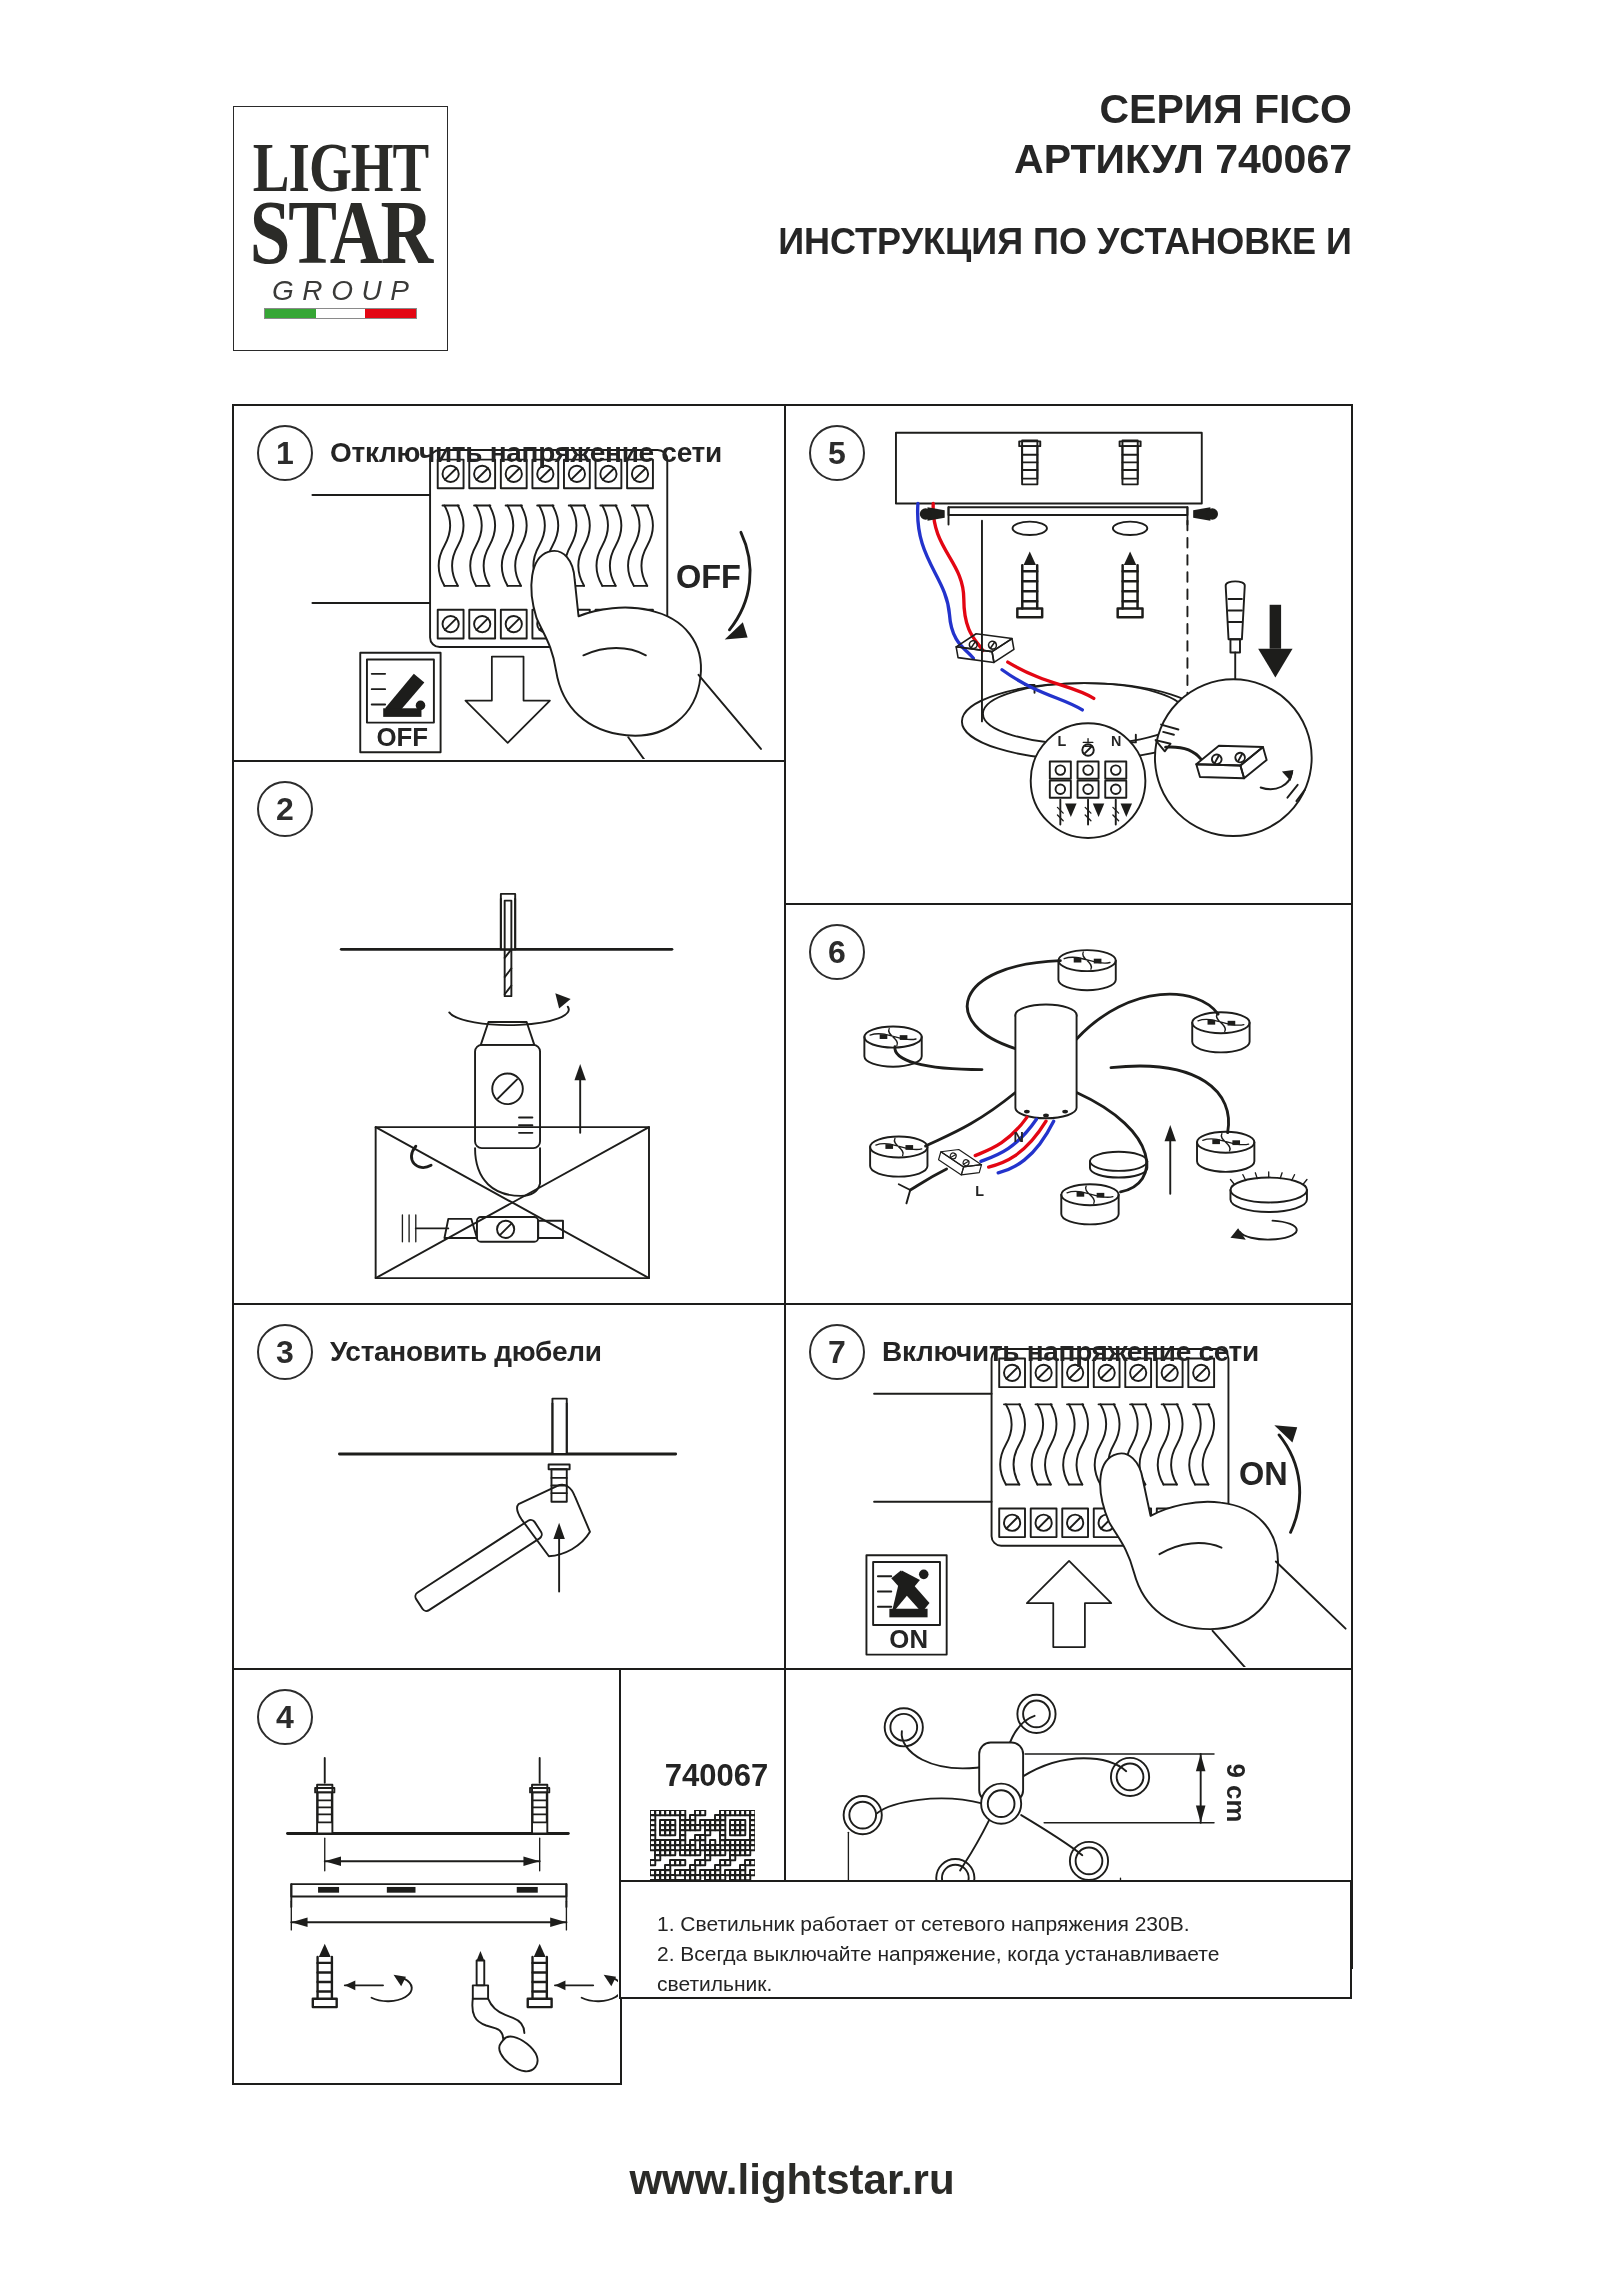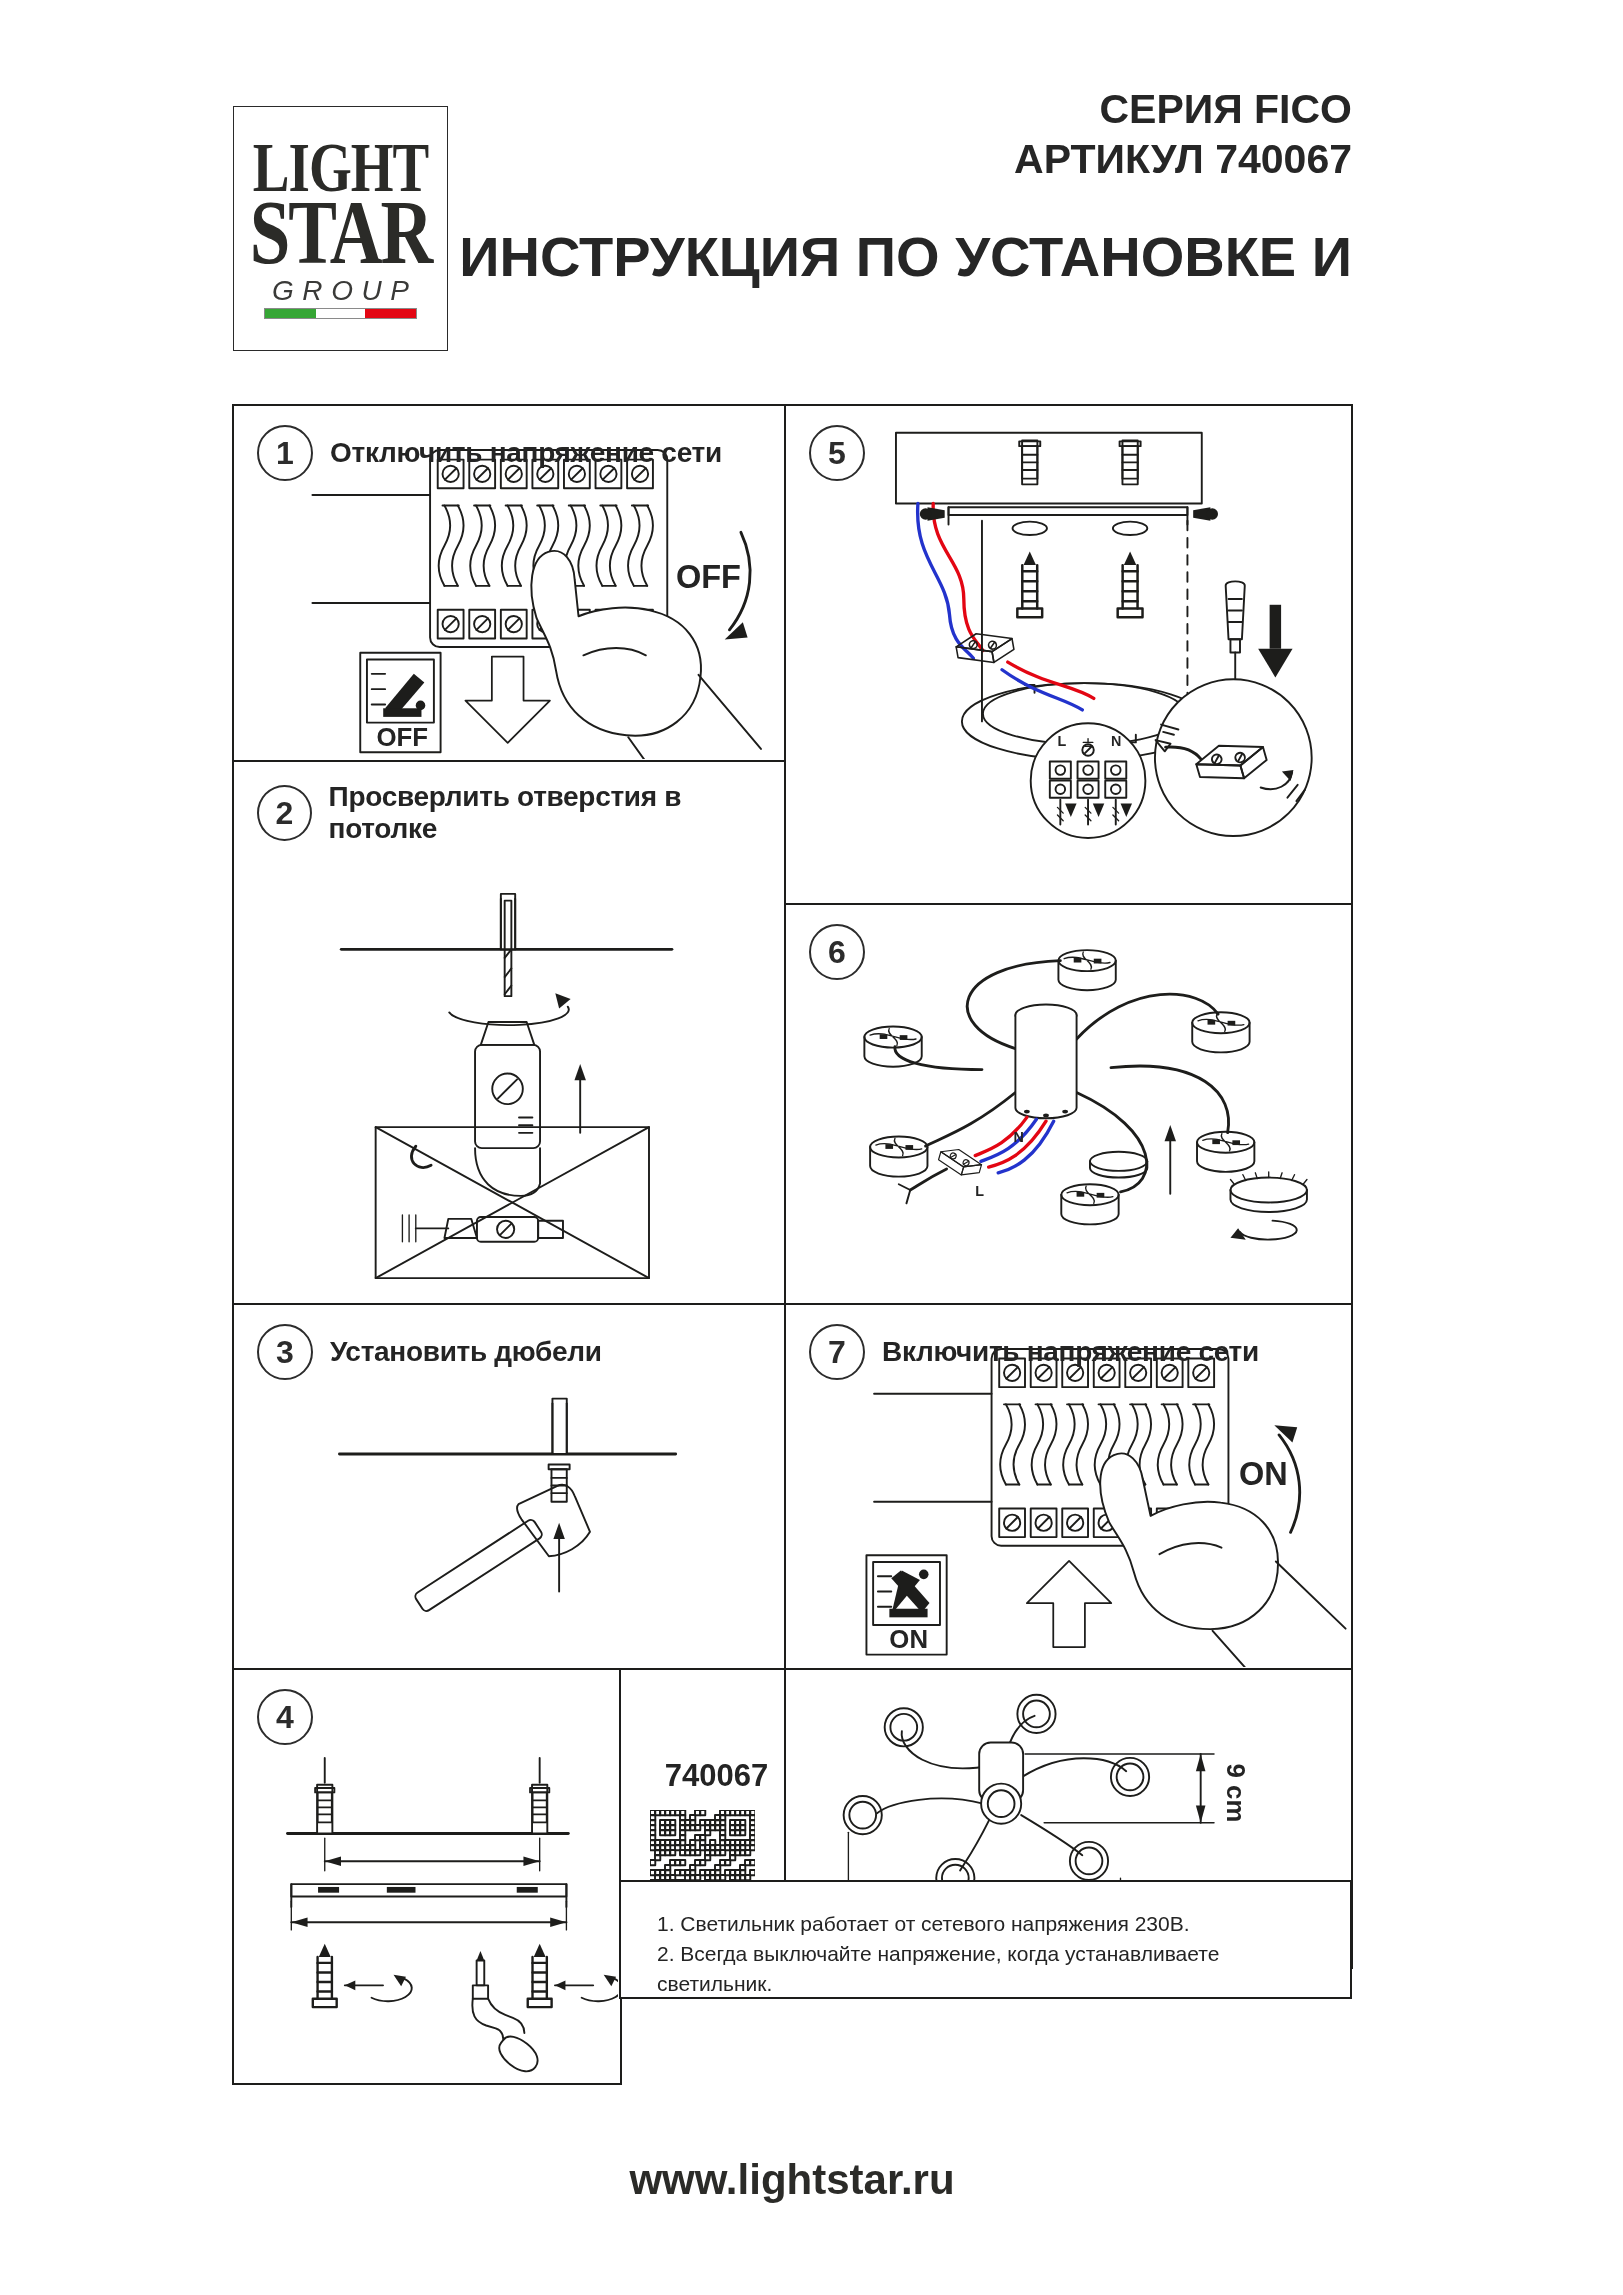--- a/index.html
+++ b/index.html
@@ -9,21 +9,21 @@
   .logo-box{left:233px;top:106px;width:213px;height:243px;border:1.9px solid #2a2a2a;}
   .logo-l1{left:0;right:0;top:29px;text-align:center;font-family:"Liberation Serif",serif;font-weight:700;font-size:55px;letter-spacing:-1px;transform:scaleY(1.25);color:#2b2b28;}
   .logo-l2{left:0;right:0;top:84px;text-align:center;font-family:"Liberation Serif",serif;font-weight:700;font-size:73px;letter-spacing:-1.9px;transform:scaleY(1.25);color:#2b2b28;}
   .logo-l3{left:0;right:0;top:168px;text-align:center;font-weight:400;font-size:28px;letter-spacing:8.6px;text-indent:8.6px;color:#3a3a38;font-style:italic;}
   .flag{left:30px;top:201px;width:151px;height:8.6px;border:1px solid #8a8a8a;display:flex;}
   .flag span{height:100%;}
   
   .hdr{right:271px;top:84px;text-align:right;color:#262626;}
   .hdr .series{font-size:41px;font-weight:700;line-height:50px;}
   .hdr .article{font-size:41px;font-weight:700;line-height:50px;}
-  .hdr .title{margin-top:46px;font-size:56px;font-weight:700;line-height:54px;}
+  .hdr .title{margin-top:31px;font-size:36px;font-weight:700;line-height:54px;}
   
   .panel{position:absolute;border:2.9px solid #1d1d1b;background:#fff;box-sizing:border-box;}
   .step-head{position:absolute;left:23px;top:19px;display:flex;align-items:center;z-index:3;}
   .num{width:52px;height:52px;border:2.9px solid #2c2c2c;border-radius:50%;display:flex;align-items:center;justify-content:center;font-size:32px;font-weight:700;color:#2c2c2c;background:#fff;}
   .slabel{margin-left:17px;font-size:28px;font-weight:700;color:#242424;letter-spacing:-0.3px;}
   .panel svg{position:absolute;left:0;top:0;}
   
   svg.art *{stroke:#1d1d1b;stroke-width:2;fill:none;stroke-linecap:round;stroke-linejoin:round;}
   svg.art .f{fill:#1d1d1b;stroke:none;}
   svg.art .wf{fill:#ffffff;}
@@ -189,21 +189,20 @@
       <rect class="f" x="24" y="58" width="40" height="9"></rect>
       <circle class="f" cx="63" cy="55" r="5"></circle>
       <text class="tm" x="17" y="97">OFF</text>
     </g>
   </svg>
 </div>
 
 <div class="panel" style="left:232px;top:760px;width:554px;height:546px;">
   <div class="step-head">
     <div class="num">2</div>
-    <div class="slabel">Просверлить отверстия в потолке</div>
   </div>
   <svg class="art" width="549" height="540" viewBox="0 0 574 565">
     <g>
       <rect class="nf" x="115" y="138" width="340" height="58" fill="url(#hatch)"></rect>
       <line class="thick" x1="112" y1="196" x2="458" y2="196"></line>
       <rect class="wf" x="279" y="138" width="15" height="58"></rect>
       <line x1="279" y1="143" x2="279" y2="196"></line>
       <line x1="294" y1="143" x2="294" y2="196"></line>
     </g>
     <g>

